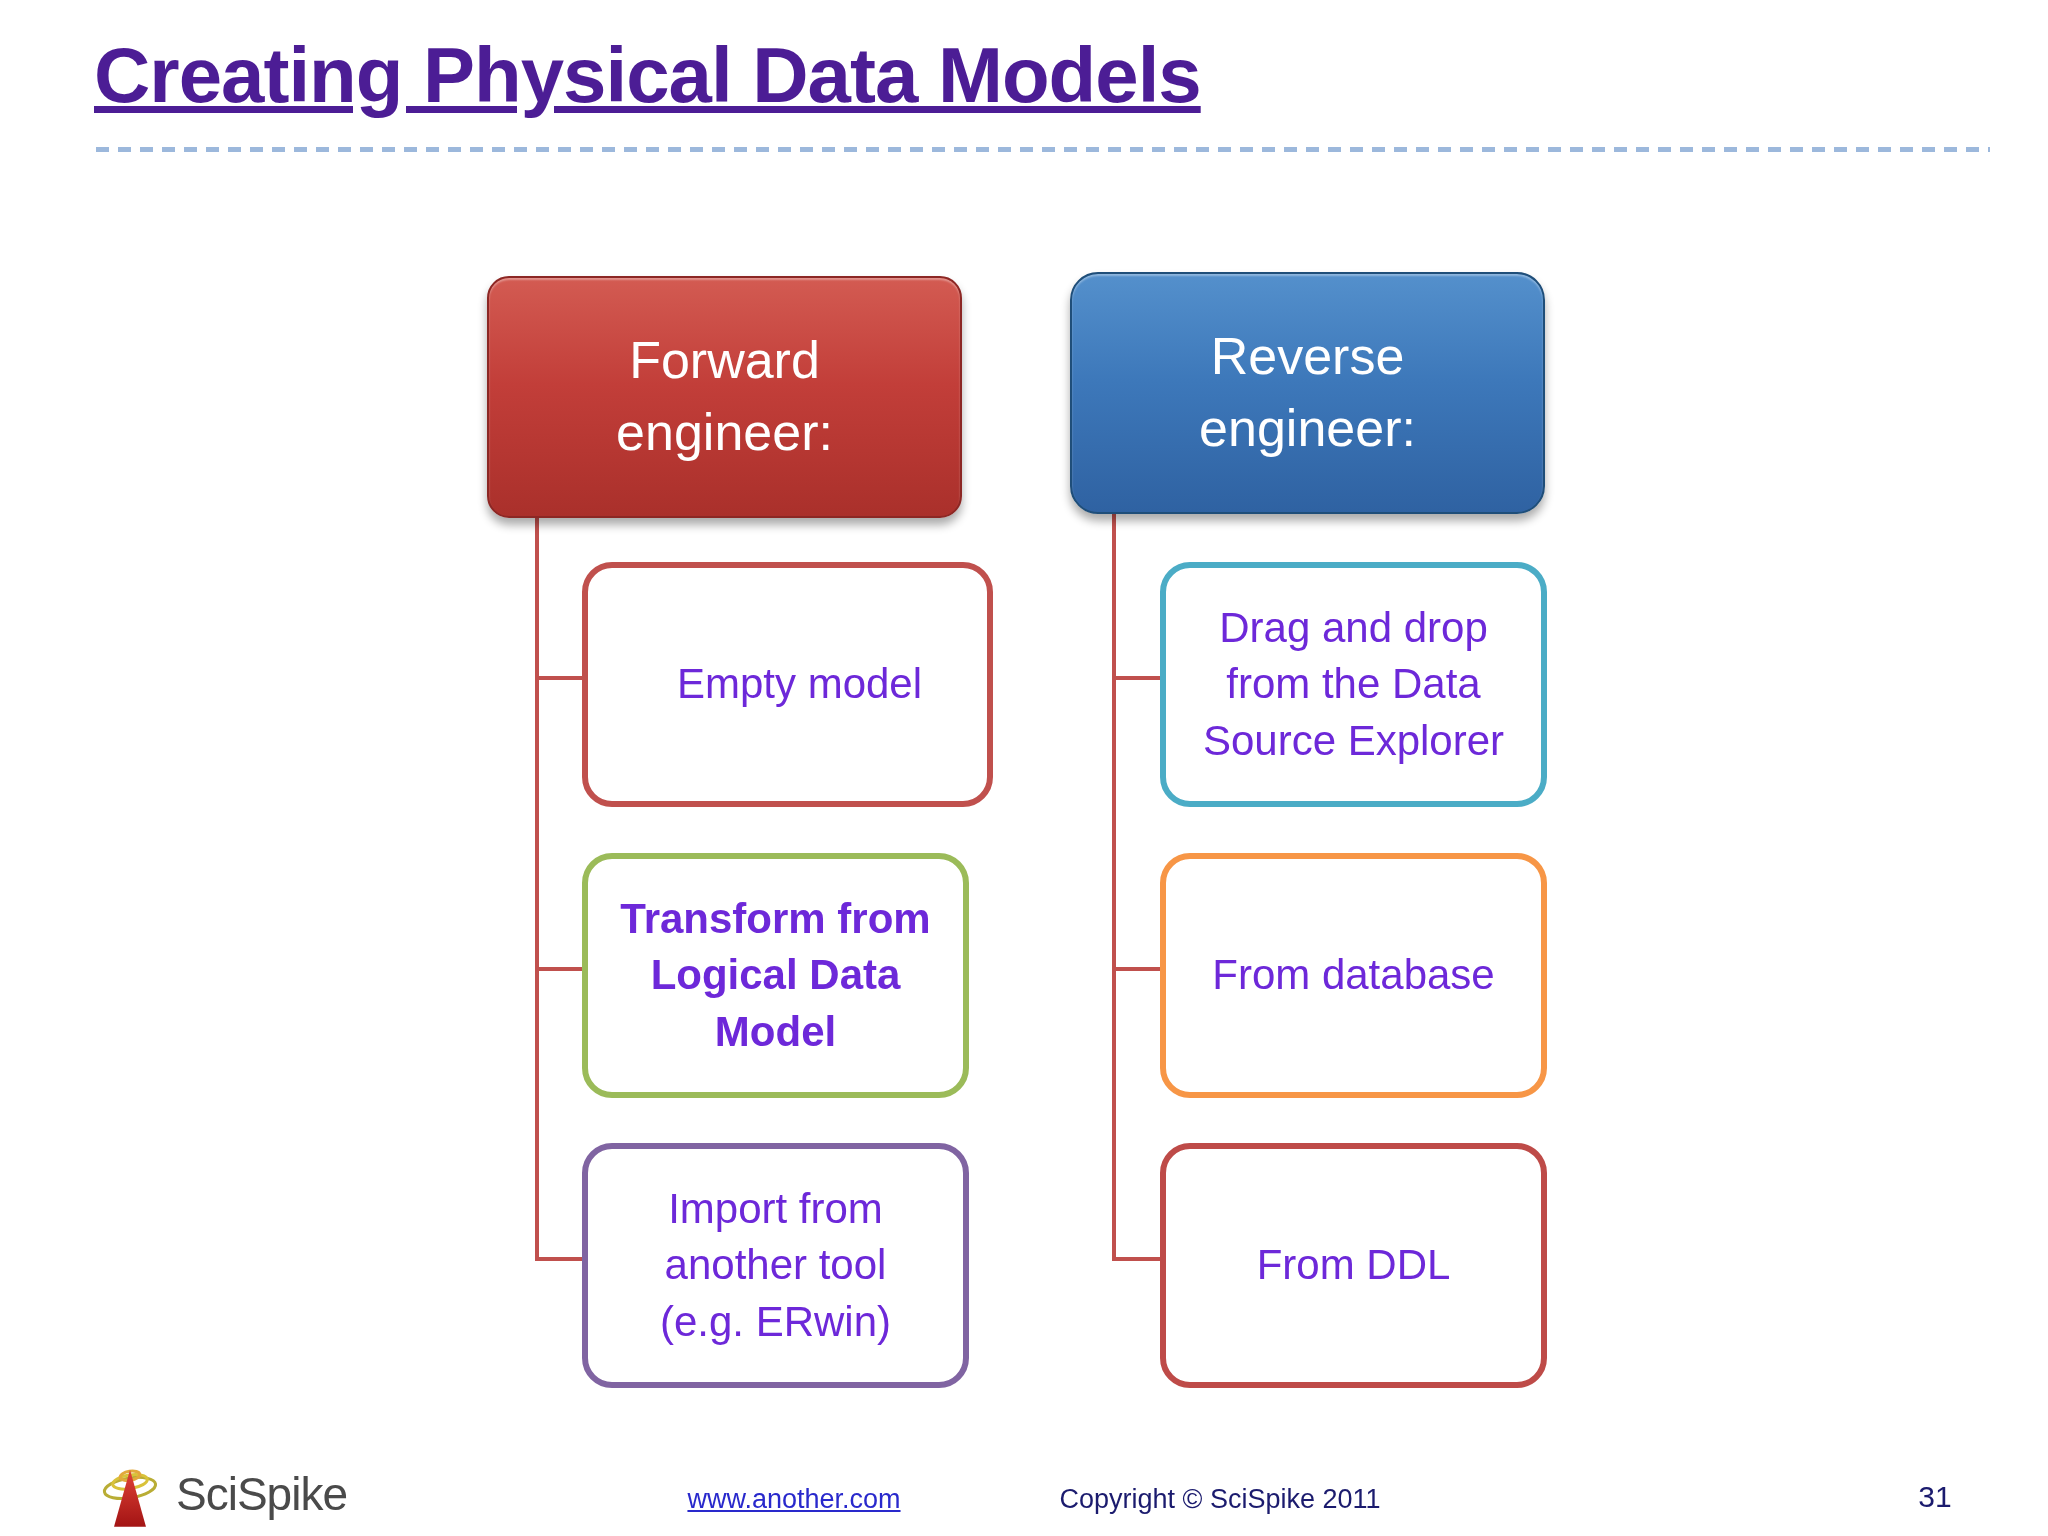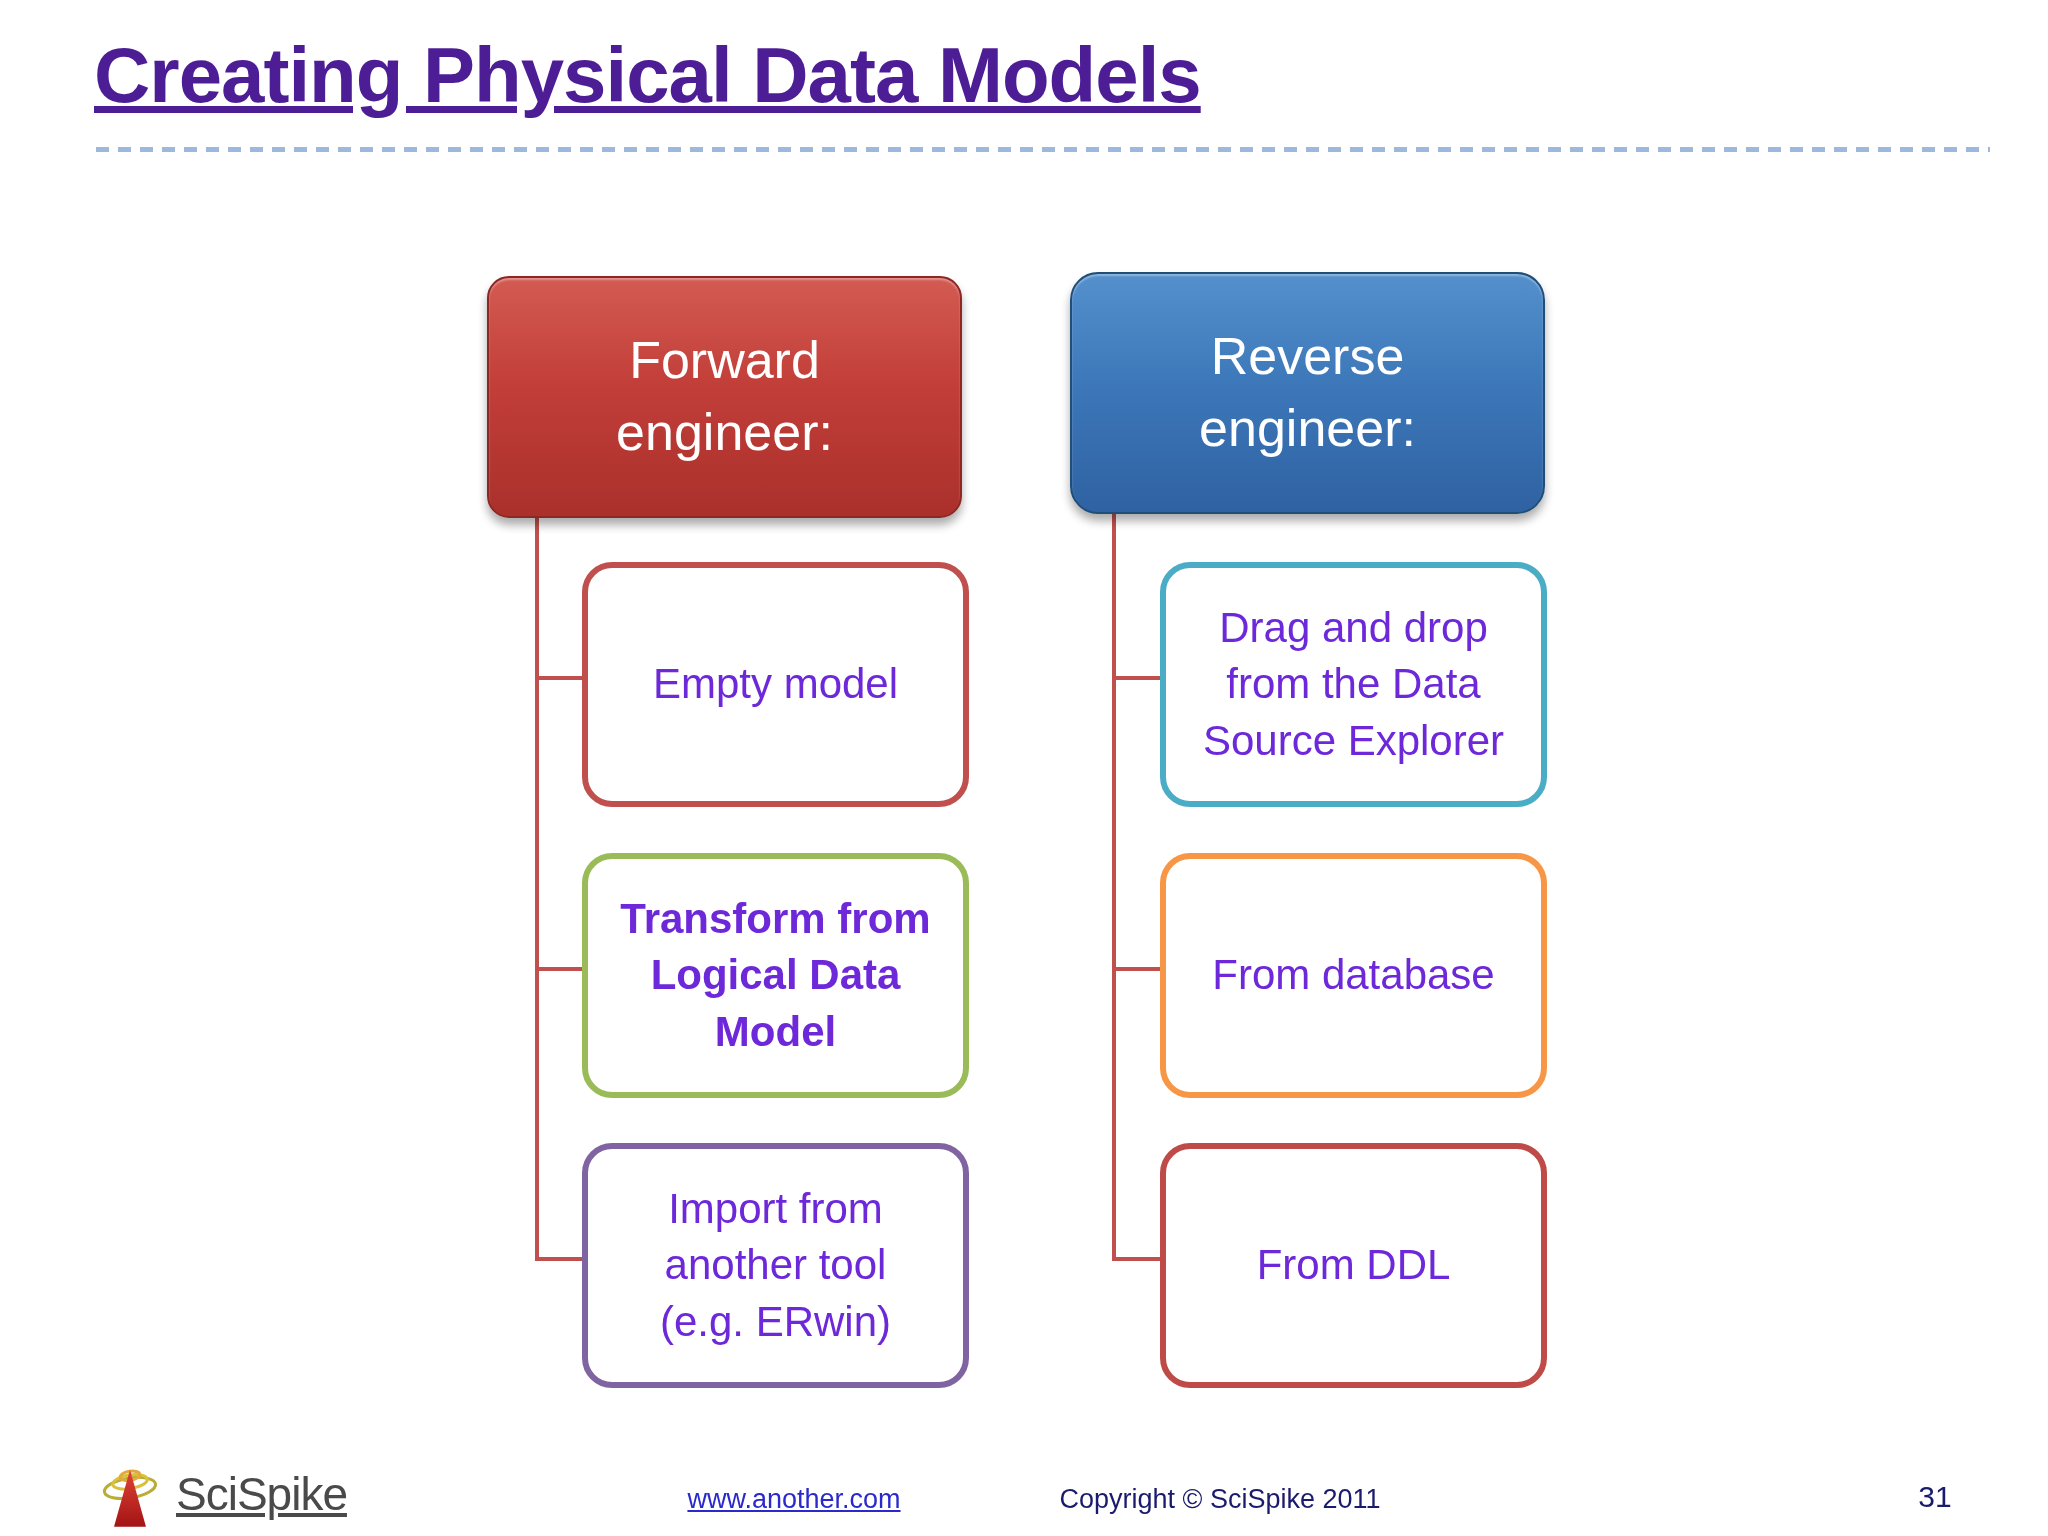--- a/index.html
+++ b/index.html
@@ -47,21 +47,21 @@
   .hline{position:absolute;height:4px;background:#c0504d;}
   .vl-l{left:535px;top:508px;height:751px;}
   .vl-r{left:1112px;top:508px;height:751px;}
   .hl-l{left:535px;width:47px;}
   .hl-r{left:1112px;width:48px;}
   .hr-0{top:676px;} .hr-1{top:967px;} .hr-2{top:1257px;}
 
   
   .logo{position:absolute;left:92px;top:1456px;display:flex;align-items:center;gap:8px;}
   .logo-icon{width:76px;height:76px;}
-  .logo-text{font-size:46px;color:#4a4a4a;letter-spacing:-1px;text-decoration:underline;}
+  .logo-text{font-size:46px;color:#4a4a4a;letter-spacing:-1px;}
   .footer-link{
     position:absolute;left:664px;top:1484px;width:260px;text-align:center;
     font-size:27px;color:#2929cc;text-decoration:underline;
   }
   .footer-copyright{
     position:absolute;left:1030px;top:1484px;width:380px;text-align:center;
     font-size:27px;color:#1b1b6e;
   }
   .page-number{
     position:absolute;left:1900px;top:1480px;width:70px;text-align:center;
@@ -86,21 +86,21 @@
 
 <div class="header-box header-red" style="border-color: rgb(140, 39, 36);">
   <span class="pre">Forward
 engineer:</span>
 </div>
 <div class="header-box header-blue" style="border-color: rgb(31, 78, 121);">
   <span class="pre">Reverse
 engineer:</span>
 </div>
 
-<div class="child col-l row-0" style="border-color: rgb(192, 80, 77);">
+<div class="child col-l row-0" style="border-color: rgb(192, 80, 77); padding-left: 24px;">
   <span class="pre">Empty model</span>
 </div>
 <div class="child col-l row-1" style="border-color: rgb(155, 187, 89); font-weight: bold;">
   <span class="pre">Transform from
 Logical Data
 Model</span>
 </div>
 <div class="child col-l row-2" style="border-color: rgb(128, 100, 162);">
   <span class="pre">Import from
 another tool

